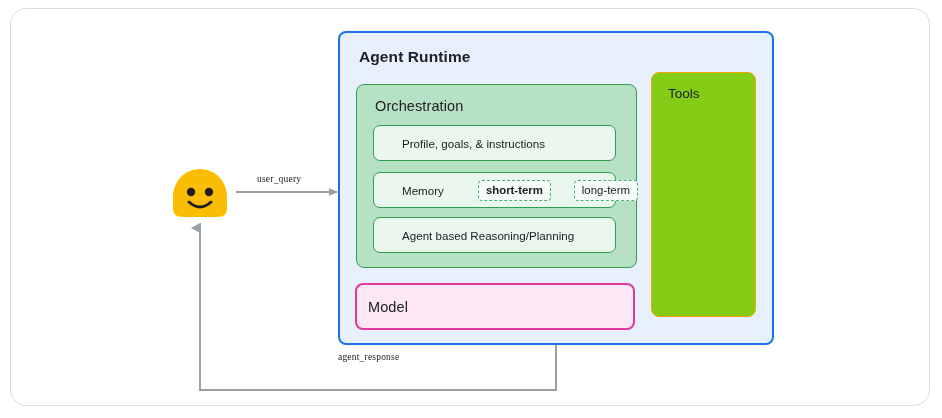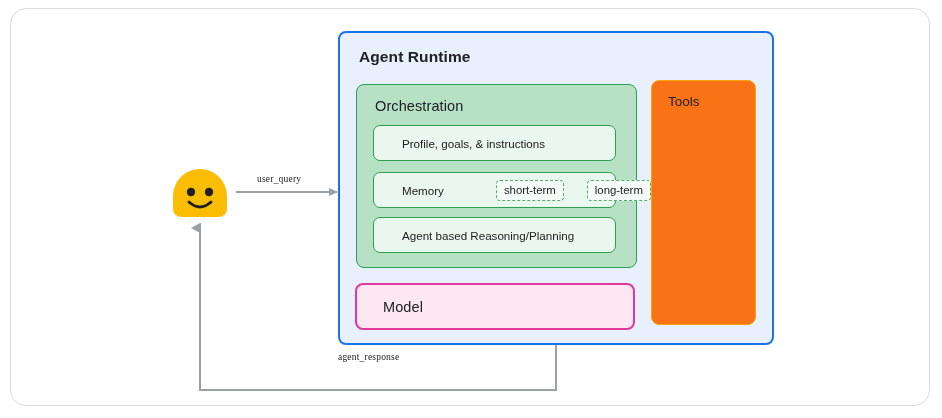--- a/index.html
+++ b/index.html
@@ -105,53 +105,53 @@
 
   .memory-chip {
     font-size: 11.4px;
     color: #202124;
     background: #f5fbf7;
     border: 1.3px dashed #4fae6b;
     border-radius: 4px;
     padding: 3px 7px 4px 7px;
     white-space: nowrap;
   }
-  #memory-chip-short { margin-left: 52px; }
+  #memory-chip-short { margin-left: 34px; font-weight: bold; }
   #memory-chip-long  { margin-left: 23px; }
 
   
   #model-box {
     position: absolute;
     left: 355px;
     top: 283px;
     width: 280px;
     height: 47px;
     box-sizing: border-box;
     background: #fde7f3;
     border: 2px solid #e0399b;
     border-radius: 8px;
     display: flex;
     align-items: center;
   }
   #model-label {
     font-size: 14.5px;
     color: #202124;
-    margin-left: 26px;
+    margin-left: 11px;
     letter-spacing: .1px;
   }
 
   
   #tools-panel {
     position: absolute;
     left: 651px;
-    top: 80px;
+    top: 72px;
     width: 105px;
     height: 245px;
     box-sizing: border-box;
-    background: #f97316;
+    background: #84cc16;
     border: 1.8px solid #f2a60c;
     border-radius: 8px;
   }
   #tools-title {
     position: absolute;
     left: 16px;
     top: 13px;
     font-size: 13.5px;
     color: #202124;
   }

